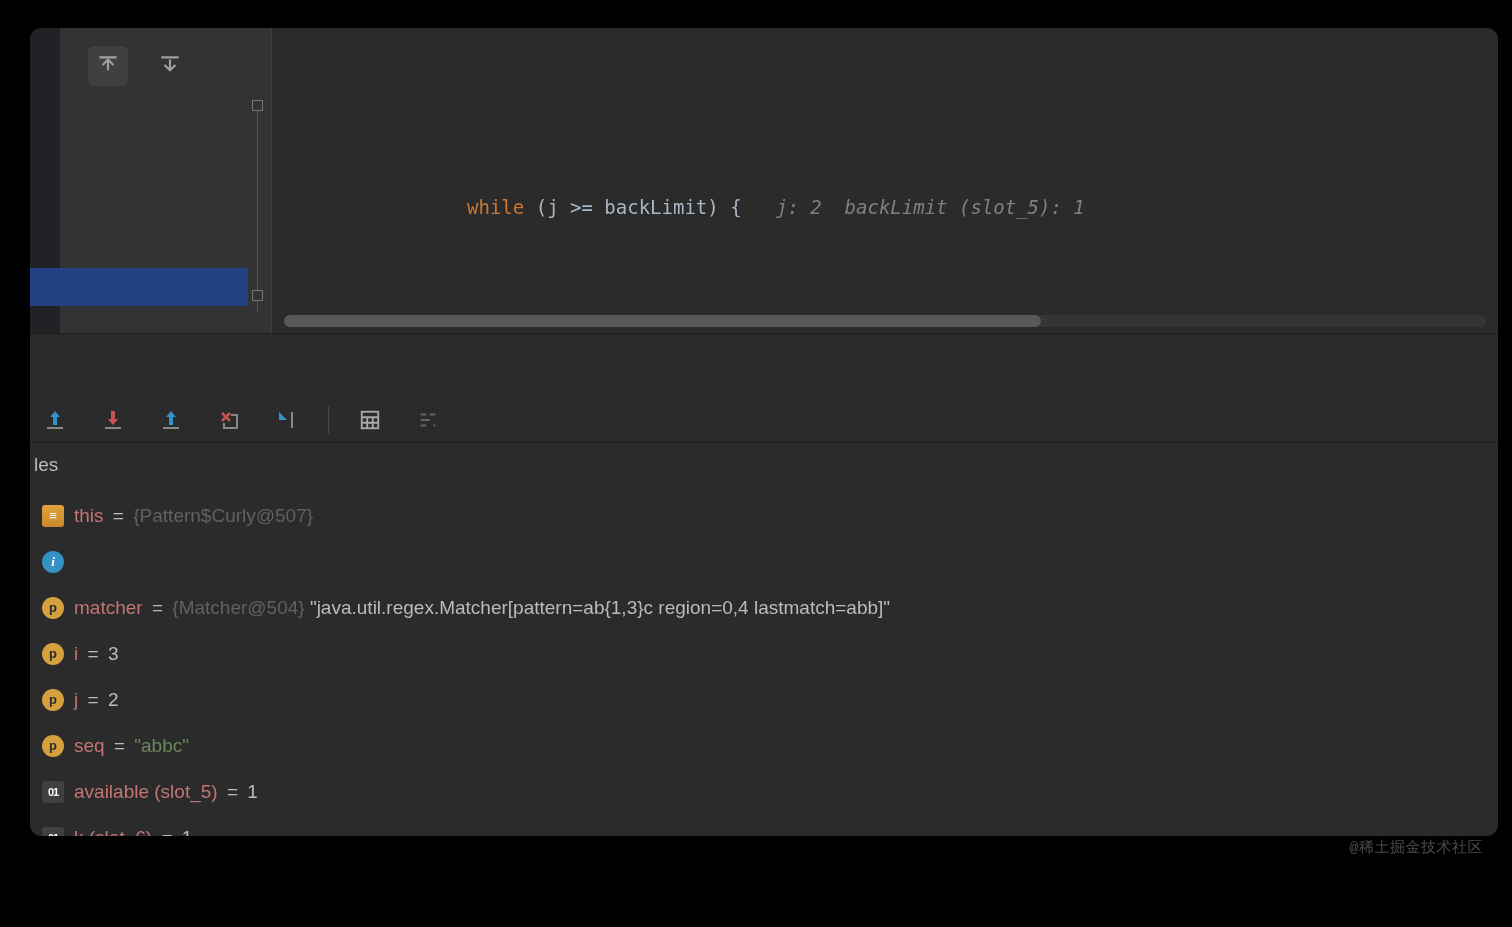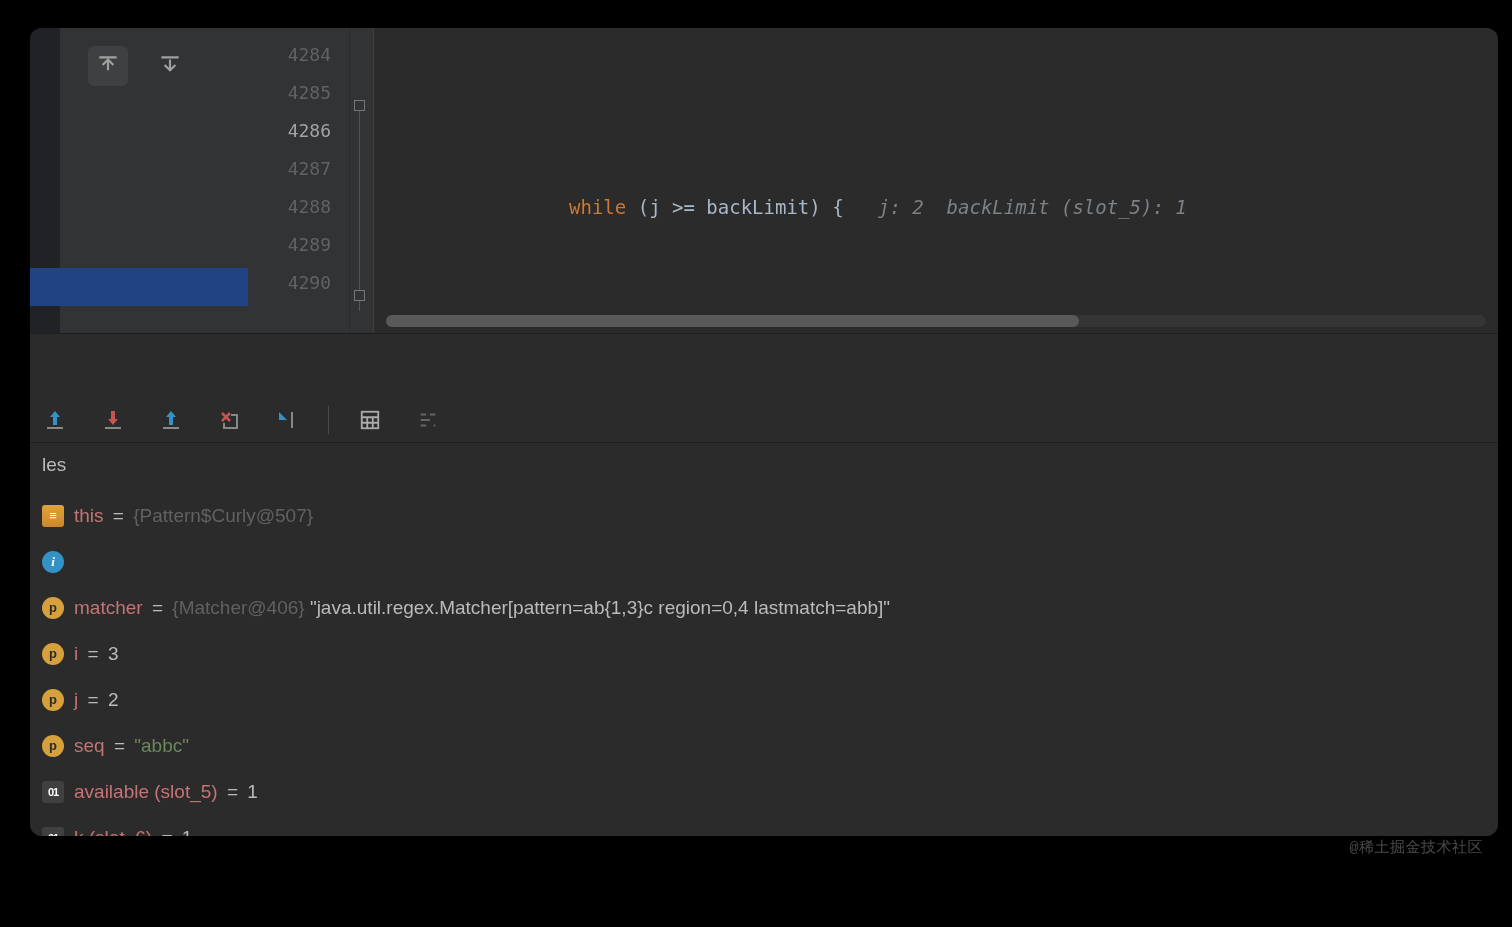--- a/index.html
+++ b/index.html
@@ -142,21 +142,21 @@
     display: flex; align-items: center; justify-content: center;
     color: #8e9092;
   }
   .dbg-sep { width: 1px; height: 28px; background: #4a4a4a; }
   .dbg-btn svg { display: block; }
 
   
   .vars-header {
     height: 44px;
     display: flex; align-items: center;
-    padding-left: 12px;
+    padding-left: 4px;
     color: #bbb;
     font-size: 19px;
     font-family: -apple-system, 'Segoe UI', sans-serif;
     text-align: center;
   }
   .vars-panel {
     flex: 1;
     background: #2b2b2b;
     padding: 6px 0 0 12px;
     font-family: -apple-system, 'Segoe UI', sans-serif;
@@ -214,30 +214,20 @@
         </svg>
       </div>
       <div class="icon-btn">
         <svg width="26" height="26" viewBox="0 0 24 24" fill="none" stroke="currentColor" stroke-width="2">
           <path d="M12 6v10"></path>
             <path d="M7 11l5 5 5-5"></path>
             <path d="M4 4h16"></path>
         </svg>
       </div>
     </div>
-    <div class="gutter">
-      <div class="ln" style="height:8px"></div>
-      <div class="ln">4284</div>
-      <div class="ln">4285</div>
-      <div class="ln current">4286</div>
-      <div class="ln">4287</div>
-      <div class="ln">4288</div>
-      <div class="ln">4289</div>
-      <div class="ln">4290</div>
-    </div>
     <div class="fold-strip">
       <div class="fold-mark" style="top:72px"></div>
       <div class="fold-mark" style="top:262px"></div>
     </div>
     <div class="code">
       <div class="code-line" style="height:8px"></div>
       <div class="code-line"><span>                </span><span class="c-key">while</span><span class="c-punc"> (</span><span class="c-punc">j &gt;= backLimit</span><span class="c-punc">) </span><span class="c-punc">{</span><span class="c-hint">   j: 2  backLimit (slot_5): 1</span></div>
       
       
       
@@ -301,21 +291,21 @@
   <div class="vars-panel">
     <div class="var-row">
       <span class="var-icon ico-obj">≡</span>
       <span><span class="var-name">this</span><span class="var-eq"> = </span><span class="var-type">{Pattern$Curly@507}</span></span>
     </div>
     <div class="var-row">
       <span class="var-icon ico-info">i</span>
     </div>
     <div class="var-row">
       <span class="var-icon ico-p">p</span>
-      <span><span class="var-name">matcher</span><span class="var-eq"> = </span><span class="var-type">{Matcher@406}</span> <span class="var-str">"java.util.regex.Matcher[pattern=ab{1,3}c region=0,4 lastmatch=abb]"</span></span>
+      <span><span class="var-name">matcher</span><span class="var-eq"> = </span><span class="var-type">{Matcher@504}</span> <span class="var-str">"java.util.regex.Matcher[pattern=ab{1,3}c region=0,4 lastmatch=abb]"</span></span>
     </div>
     <div class="var-row">
       <span class="var-icon ico-p">p</span>
       <span><span class="var-name">i</span><span class="var-eq"> = </span><span class="var-num">3</span></span>
     </div>
     <div class="var-row">
       <span class="var-icon ico-p">p</span>
       <span><span class="var-name">j</span><span class="var-eq"> = </span><span class="var-num">2</span></span>
     </div>
     <div class="var-row">

